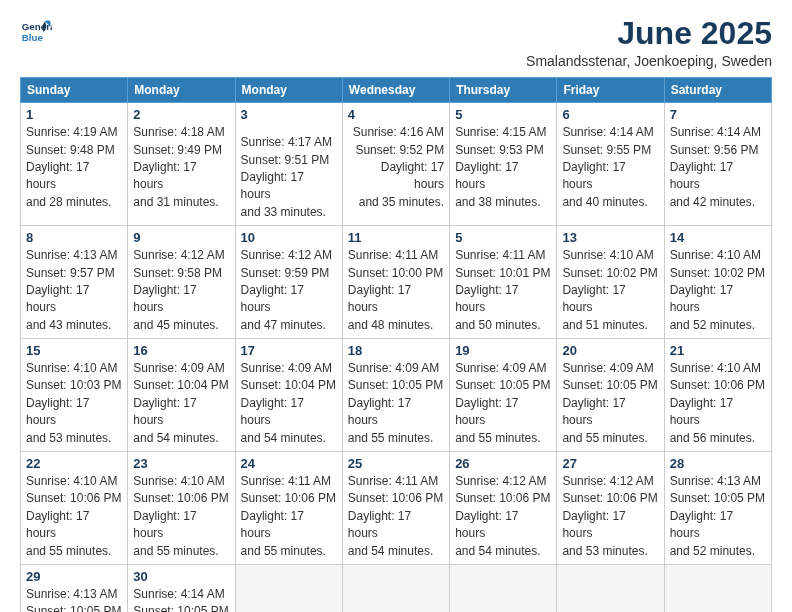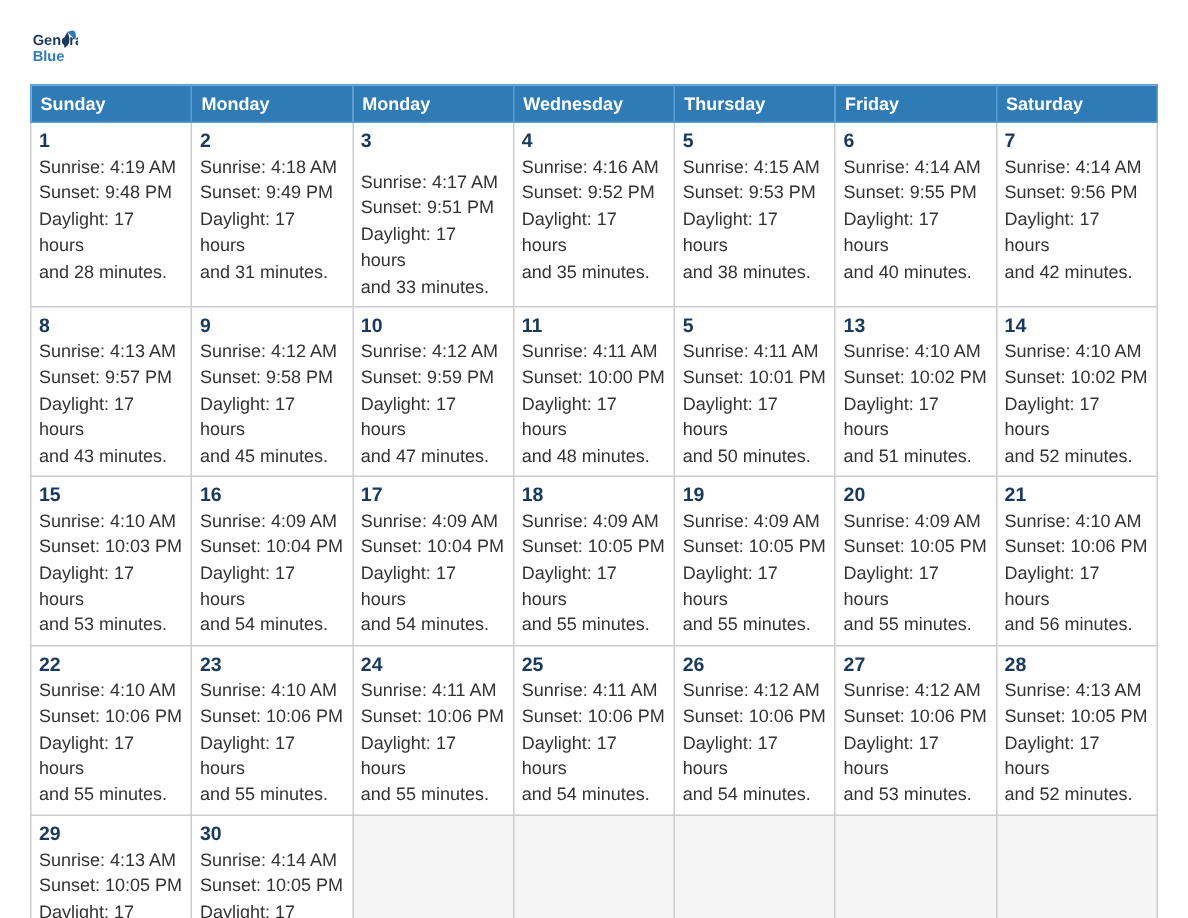--- a/index.html
+++ b/index.html
@@ -94,20 +94,24 @@
   <div class="header">
     <div class="logo">
       <svg class="logo-icon" viewBox="0 0 36 36">
 
         <text x="2" y="16" font-size="11" font-weight="bold" fill="#1a3a5c" font-family="Arial">General</text>
         <text x="2" y="28" font-size="11" font-weight="bold" fill="#2e7bb5" font-family="Arial">Blue</text>
 
         <path d="M28 6 Q36 2 34 12 Q30 8 28 6Z" fill="#2e7bb5"></path>
         <path d="M28 6 Q32 14 26 18 Q24 12 28 6Z" fill="#1a3a5c"></path>
       </svg>
+    </div>
+    <div class="title-block">
+      <div class="main-title">June 2025</div>
+      <div class="subtitle">Smalandsstenar, Joenkoeping, Sweden</div>
     </div>
   </div>
 
   <table class="calendar">
     <thead>
       <tr>
         <th>Sunday</th>
         <th>Monday</th>
         <th>Monday</th>
         <th>Wednesday</th>
@@ -134,21 +138,21 @@
           </td>
           <td>
             <span class="day-num">3</span>
             <div class="day-info" style="white-space: pre-line; margin-top: 12px;">Sunrise: 4:17 AM
 Sunset: 9:51 PM
 Daylight: 17 hours
 and 33 minutes.</div>
           </td>
           <td>
             <span class="day-num">4</span>
-            <div class="day-info" style="white-space: pre-line;">Sunrise: 4:16 AM
+            <div class="day-info" style="white-space: pre-line; text-align: right;">Sunrise: 4:16 AM
 Sunset: 9:52 PM
 Daylight: 17 hours
 and 35 minutes.</div>
           </td>
           <td>
             <span class="day-num">5</span>
             <div class="day-info" style="white-space: pre-line;">Sunrise: 4:15 AM
 Sunset: 9:53 PM
 Daylight: 17 hours
 and 38 minutes.</div>

